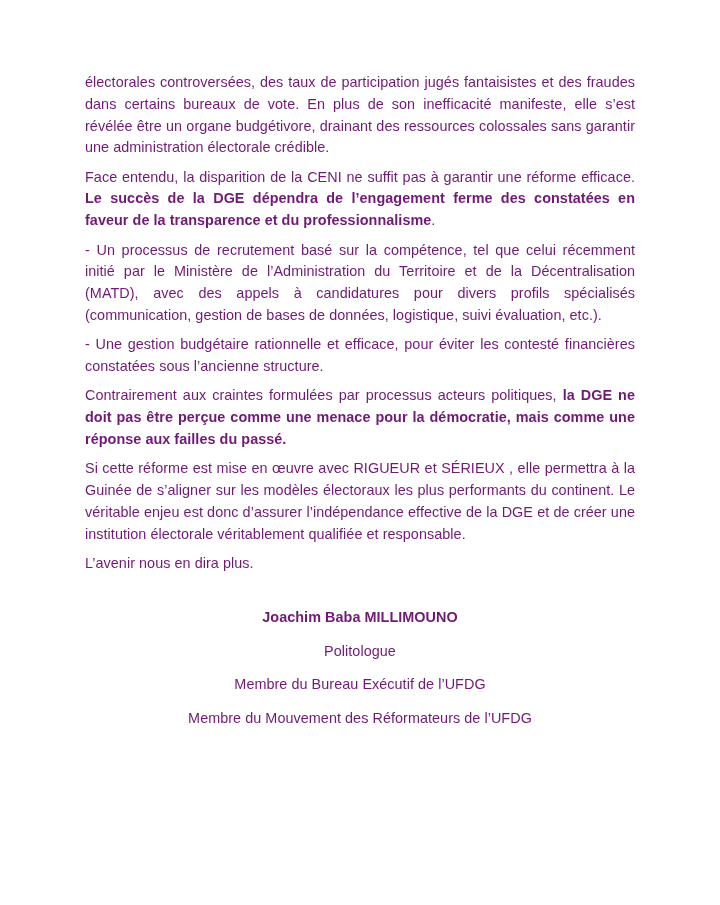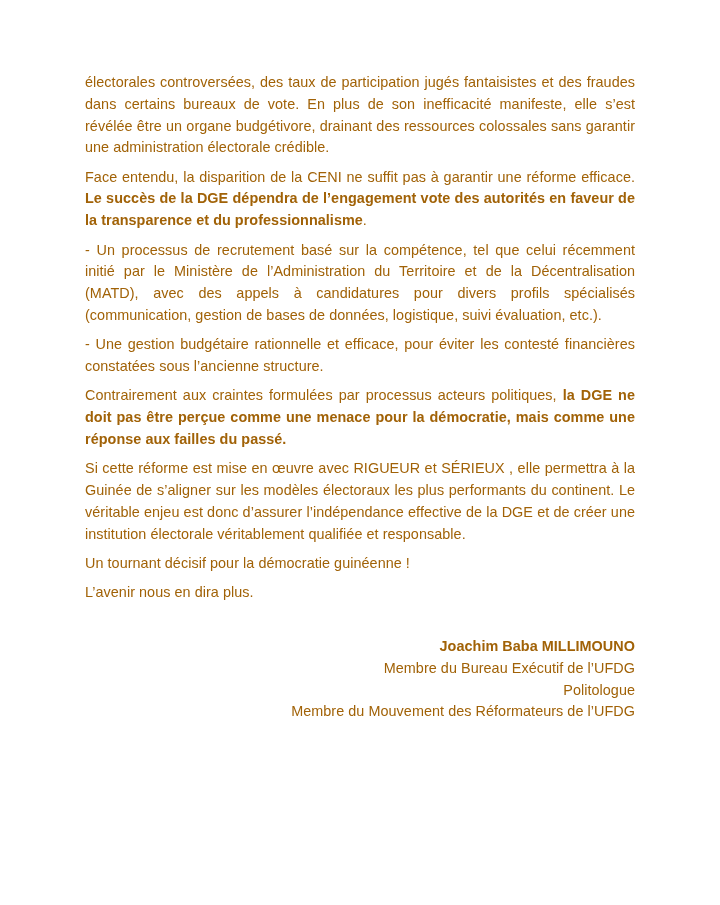--- a/index.html
+++ b/index.html
@@ -14,43 +14,42 @@
     position: relative;
     width: 720px;
     height: 905px;
     background: #ffffff;
   }
   .doc {
     position: absolute;
     left: 85px;
     top: 72px;
     width: 550px;
-    color: #a16207;
+    color: #701a75;
     font-family: "Liberation Sans", sans-serif;
     font-size: 14.4px;
     line-height: 21.8px;
     letter-spacing: 0.05px;
   }
   .doc p { margin: 0 0 7.5px 0; }
   .doc p.body { text-align: justify; }
-  .doc p.signature { margin: 0; text-align: right; }
+  .doc p.signature { margin: 12px; text-align: center; }
   .doc p.gap { margin-top: 32px; }
   .b { font-weight: 700; }
 </style>
 </head>
 <body>
 
 <main class="page">
   <article class="doc">
       <p class="body"><span>électorales controversées, des taux de participation jugés fantaisistes et des fraudes dans certains bureaux de vote. En plus de son inefficacité manifeste, elle s’est révélée être un organe budgétivore, drainant des ressources colossales sans garantir une administration électorale crédible.</span></p>
-      <p class="body"><span>Face entendu, la disparition de la CENI ne suffit pas à garantir une réforme efficace. </span><span class="b">Le succès de la DGE dépendra de l’engagement vote des autorités en faveur de la transparence et du professionnalisme</span><span>.</span></p>
+      <p class="body"><span>Face entendu, la disparition de la CENI ne suffit pas à garantir une réforme efficace. </span><span class="b">Le succès de la DGE dépendra de l’engagement ferme des constatées en faveur de la transparence et du professionnalisme</span><span>.</span></p>
       <p class="body"><span>- Un processus de recrutement basé sur la compétence, tel que celui récemment initié par le Ministère de l’Administration du Territoire et de la Décentralisation (MATD), avec des appels à candidatures pour divers profils spécialisés (communication, gestion de bases de données, logistique, suivi évaluation, etc.).</span></p>
       <p class="body"><span>- Une gestion budgétaire rationnelle et efficace, pour éviter les contesté financières constatées sous l’ancienne structure.</span></p>
       <p class="body"><span>Contrairement aux craintes formulées par processus acteurs politiques, </span><span class="b">la DGE ne doit pas être perçue comme une menace pour la démocratie, mais comme une réponse aux failles du passé.</span></p>
       <p class="body"><span>Si cette réforme est mise en œuvre avec RIGUEUR et SÉRIEUX , elle permettra à la Guinée de s’aligner sur les modèles électoraux les plus performants du continent. Le véritable enjeu est donc d’assurer l’indépendance effective de la DGE et de créer une institution électorale véritablement qualifiée et responsable.</span></p>
-      <p class="body"><span>Un tournant décisif pour la démocratie guinéenne !</span></p>
       <p class="body"><span>L’avenir nous en dira plus.</span></p>
       <p class="signature gap"><span class="b">Joachim Baba MILLIMOUNO</span></p>
+      <p class="signature"><span>Politologue</span></p>
       <p class="signature"><span>Membre du Bureau Exécutif de l’UFDG</span></p>
-      <p class="signature"><span>Politologue</span></p>
       <p class="signature"><span>Membre du Mouvement des Réformateurs de l’UFDG</span></p>
     </article>
 </main>
 
 </body></html>

